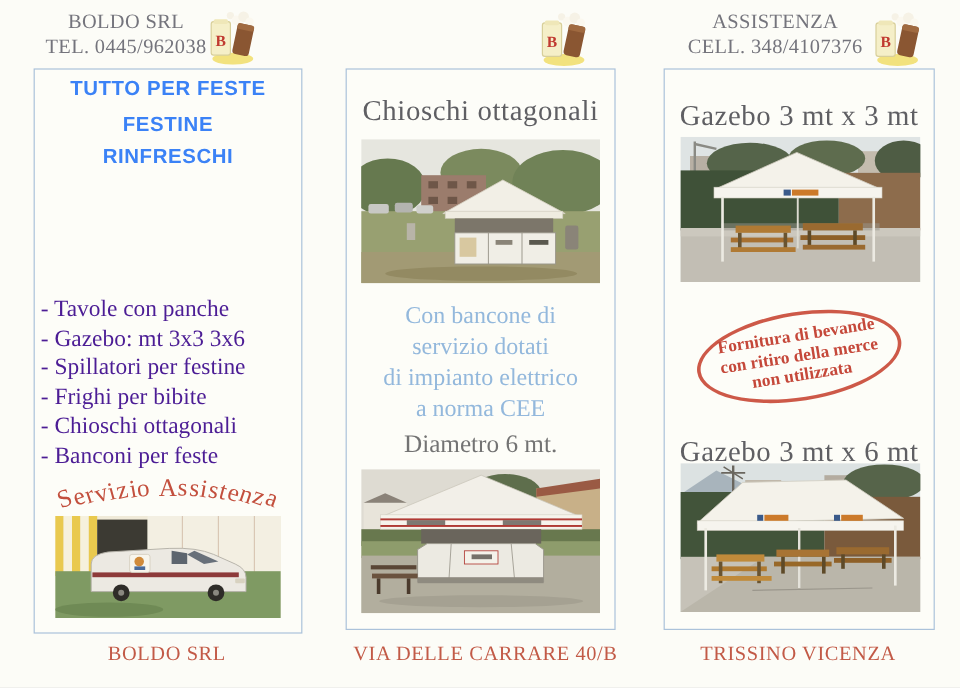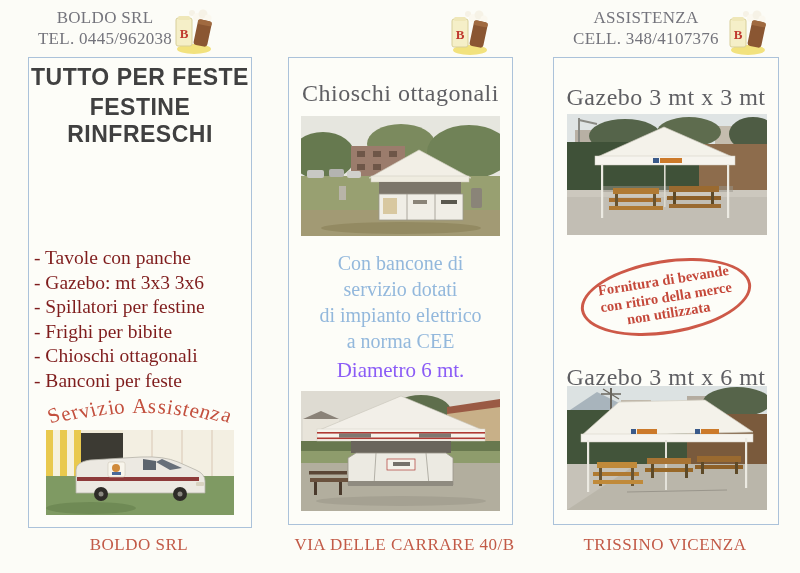--- a/index.html
+++ b/index.html
@@ -14,29 +14,29 @@
   
   .panel{position:absolute;border:1px solid #abc2da;background:#fdfdf8;}
   .panel-left{left:28px;top:57px;width:222px;height:469px;}
   .panel-center{left:288px;top:57px;width:223px;height:466px;}
   .panel-right{left:553px;top:57px;width:224px;height:466px;}
   .abs{position:absolute;}
   .ctr{width:100%;text-align:center;}
 
   
   .red-line{font-family:"Liberation Sans", sans-serif;font-weight:bold;
-        font-size:23px;color:#404040;letter-spacing:.5px;}
+        font-size:17px;color:#3b82f6;letter-spacing:.5px;}
   .blue-line{font-weight:bold;font-size:17.5px;line-height:19.5px;color:#4a6ea9;}
-  .list-item{font-size:19.5px;line-height:24.5px;color:#7f1d1d;}
+  .list-item{font-size:19.5px;line-height:24.5px;color:#4c1d95;}
   .arc-text{font-size:21px;color:#c3503e;letter-spacing:1px;white-space:nowrap;}
 
   
   .grey-heading{font-size:24px;color:#5f5f63;letter-spacing:.5px;}
   .lightblue-line{font-size:20px;line-height:26px;color:#93b8dc;}
-  .diametro{font-size:21px;color:#8b5cf6;}
+  .diametro{font-size:21px;color:#737373;}
 
   
   .oval{display:flex;flex-direction:column;justify-content:center;align-items:center;
         width:172px;height:74px;border:3px solid #cd5948;border-radius:50%;
         transform:rotate(-9deg);box-sizing:border-box;}
   .oval div{font-size:14.5px;line-height:16.5px;font-weight:bold;color:#c5483a;}
 
   
   .footer-line{position:absolute;top:535px;text-align:center;font-size:17px;
         color:#c25a47;letter-spacing:.5px;}

